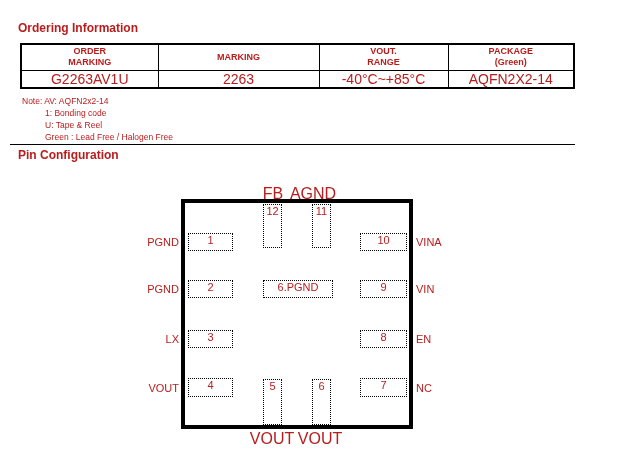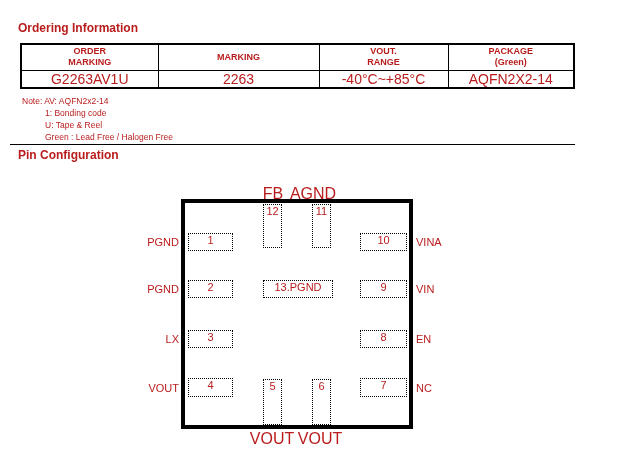--- a/index.html
+++ b/index.html
@@ -166,16 +166,16 @@
   <div class="pad" id="pad10">
       <span>10</span>
     </div>
   <div class="pad" id="pad11">
       <span>11</span>
     </div>
   <div class="pad" id="pad12">
       <span>12</span>
     </div>
   <div class="pad" id="pad13">
-      <span>13.PGND</span>
+      <span>6.PGND</span>
     </div>
 
 </div>
 
 </body></html>

